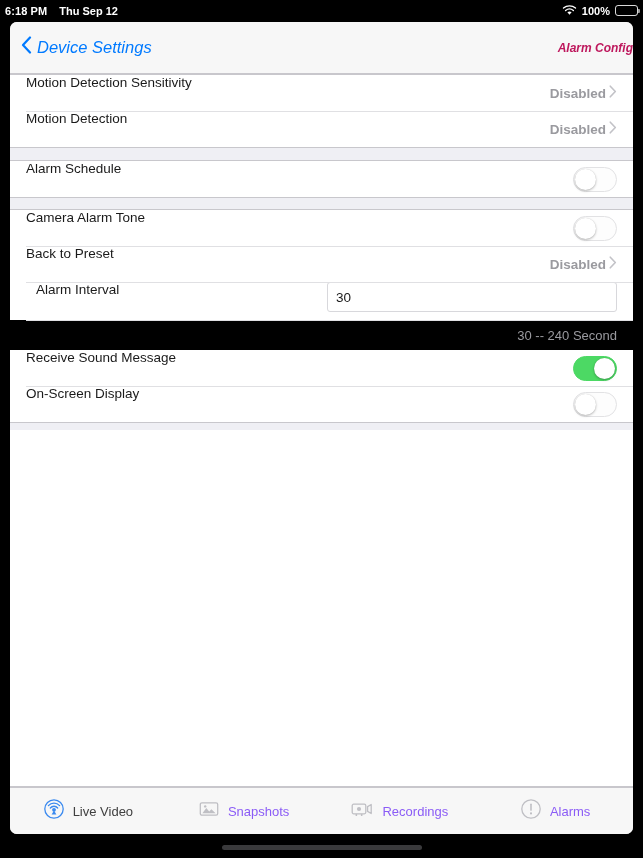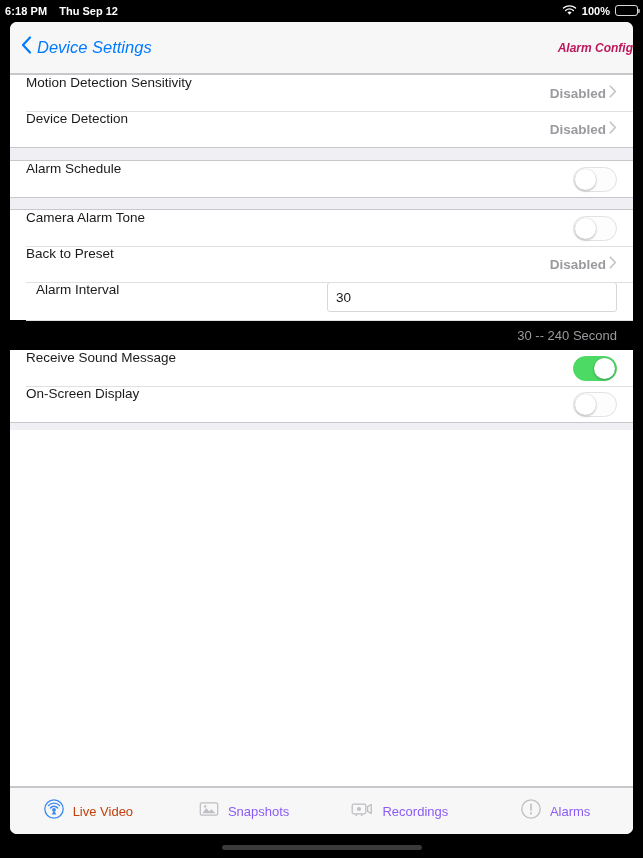--- a/index.html
+++ b/index.html
@@ -193,21 +193,21 @@
     display: flex;
     align-items: center;
   }
   .tab {
     flex: 1;
     display: flex; align-items: center; justify-content: center;
     gap: 8px;
     cursor: pointer;
   }
   .tab-label { font-size: 13px; color: #8b5cf6; }
-  .tab.active .tab-label { color: #c2410c; }
+  .tab.active .tab-label { color: #404040; }
   .tab-icon { display: block; }
 
   
   .home-ind {
     position: absolute;
     bottom: 8px; left: 50%;
     transform: translateX(-50%);
     width: 200px; height: 5px;
     background: #3a3a3c;
     border-radius: 3px;
@@ -260,21 +260,21 @@
           <span class="row-right">
             <span class="row-value">Disabled</span>
             <span class="chev-right">
               <svg width="8" height="13" viewBox="0 0 8 13">
                   <path d="M1.3 1.2 L6.3 6.5 L1.3 11.8" stroke="#c2c2c7" stroke-width="1.6" fill="none" stroke-linecap="round" stroke-linejoin="round"></path>
                 </svg>
             </span>
           </span>
         </div>
         <div class="row">
-          <span class="row-label">Device Detection</span>
+          <span class="row-label">Motion Detection</span>
           <span class="row-right">
             <span class="row-value">Disabled</span>
             <span class="chev-right">
               <svg width="8" height="13" viewBox="0 0 8 13">
                   <path d="M1.3 1.2 L6.3 6.5 L1.3 11.8" stroke="#c2c2c7" stroke-width="1.6" fill="none" stroke-linecap="round" stroke-linejoin="round"></path>
                 </svg>
             </span>
           </span>
         </div>
       </div>

